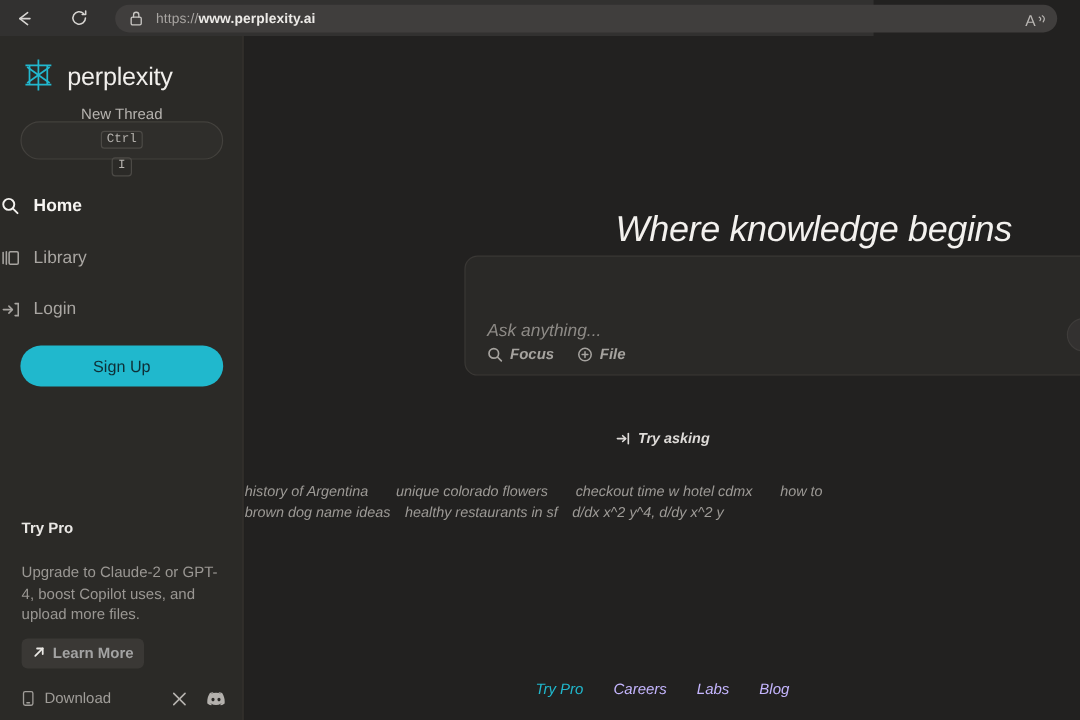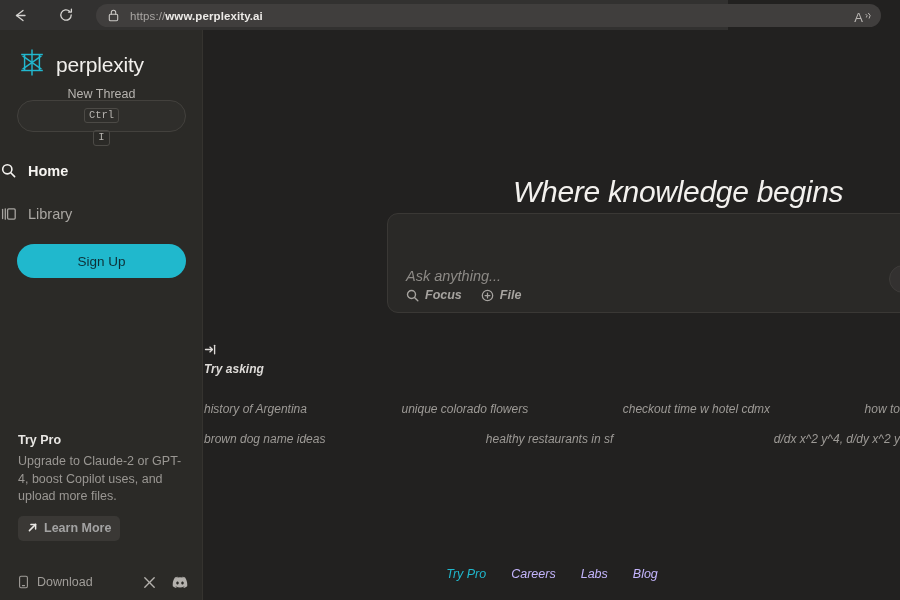--- a/index.html
+++ b/index.html
@@ -87,21 +87,21 @@
     background:#20b8cd; border-radius:17px;
     display:flex; align-items:center; justify-content:center;
   }
   #signup-label{ font-size:13.5px; color:#0e2f36; font-weight:400; }
 
   #try-pro{
     position:absolute; left:18px; top:403px; width:172px;
   }
   #try-pro-title{ font-size:12.5px; font-weight:700; color:#e9e7e4; }
   #try-pro-desc{
-    margin-top:6px; font-size:12.5px; color:#9a9793; line-height:17.5px;
+    margin-top:22px; font-size:12.5px; color:#9a9793; line-height:17.5px;
   }
   #learn-more-btn{
     margin-top:10px; display:inline-flex; align-items:center; gap:6px;
     background:#3a3835; border-radius:5px;
     padding:5px 9px 6px;
   }
   #learn-more-label{ font-size:12.5px; font-weight:700; color:#a3a3a3; }
 
   #side-footer{
     position:absolute; left:18px; bottom:11px; width:170px;
@@ -140,33 +140,33 @@
   .tool{ display:flex; align-items:flex-end; gap:6px; }
   .tool-label{ font-size:12.5px; color:#a6a39f; font-weight:700; }
   .tool-icon{ display:flex; color:#a6a39f; }
   #submit-knob{
     position:absolute; left:501px; top:51px;
     width:28px; height:28px; border-radius:50%;
     background:#333130; border:1px solid #3e3c3a;
   }
 
   #try-asking{
-    position:absolute; left:0; top:313px; width:696px;
-    display:flex; align-items:flex-start; justify-content:center; gap:6px;flex-direction:column;
+    position:absolute; left:0; top:328px; width:696px;
+    display:flex; align-items:center; justify-content:center; gap:6px;
   }
   #try-asking-label{ font-size:12px; color:#dedbd8; font-weight:700; }
   #try-asking-icon{ display:flex; color:#dedbd8; }
 
   .chip-row{
     position:absolute; width:696px; left:0;
-    display:flex; justify-content:space-between; gap:23px;
+    display:flex; justify-content:flex-start; gap:23px;
     white-space:nowrap;
   }
   #chip-row-0{ top:372px; }
-  #chip-row-1{ top:402px;gap:12px; }
+  #chip-row-1{ top:390px;gap:12px; }
   .chip{ font-size:12px; color:#9d9a96; }
 
   #main-footer{
     position:absolute; left:0; top:537px; width:696px;
     display:flex; justify-content:center; gap:25px;
   }
   .footer-link{ font-size:12.5px; color:#c4b5fd; }
   .footer-link.accent{ color:#20b8cd; }
 </style>
 </head>
@@ -248,20 +248,30 @@
       <span class="nav-icon">
         <svg width="16" height="16" viewBox="0 0 16 16" fill="none" stroke="currentColor" stroke-width="1.3">
           <path d="M1.6 3.4 V12.6" stroke-linecap="round"></path>
           <path d="M4.3 2.8 V13.2" stroke-linecap="round"></path>
           <rect x="6.6" y="2.8" width="7.6" height="10.4" rx="1.1"></rect>
         </svg>
       </span>
       <span class="nav-label">Library</span>
     </div>
 
+    <div class="nav-item">
+      <span class="nav-icon">
+        <svg width="16" height="16" viewBox="0 0 16 16" fill="none" stroke="currentColor" stroke-width="1.3">
+          <path d="M1.8 8 H9" stroke-linecap="round"></path>
+          <path d="M6.4 5.1 L9.3 8 L6.4 10.9" stroke-linecap="round" stroke-linejoin="round"></path>
+          <path d="M11.6 3 H14.2 V13 H11.6" stroke-linecap="round"></path>
+        </svg>
+      </span>
+      <span class="nav-label">Login</span>
+    </div>
   </div>
 
   <div id="signup-btn">
     <span id="signup-label">Sign Up</span>
   </div>
 
   <div id="try-pro">
     <div id="try-pro-title">Try Pro</div>
     <div id="try-pro-desc">Upgrade to Claude-2 or GPT-4, boost Copilot uses, and upload more files.</div>
     <div id="learn-more-btn">

